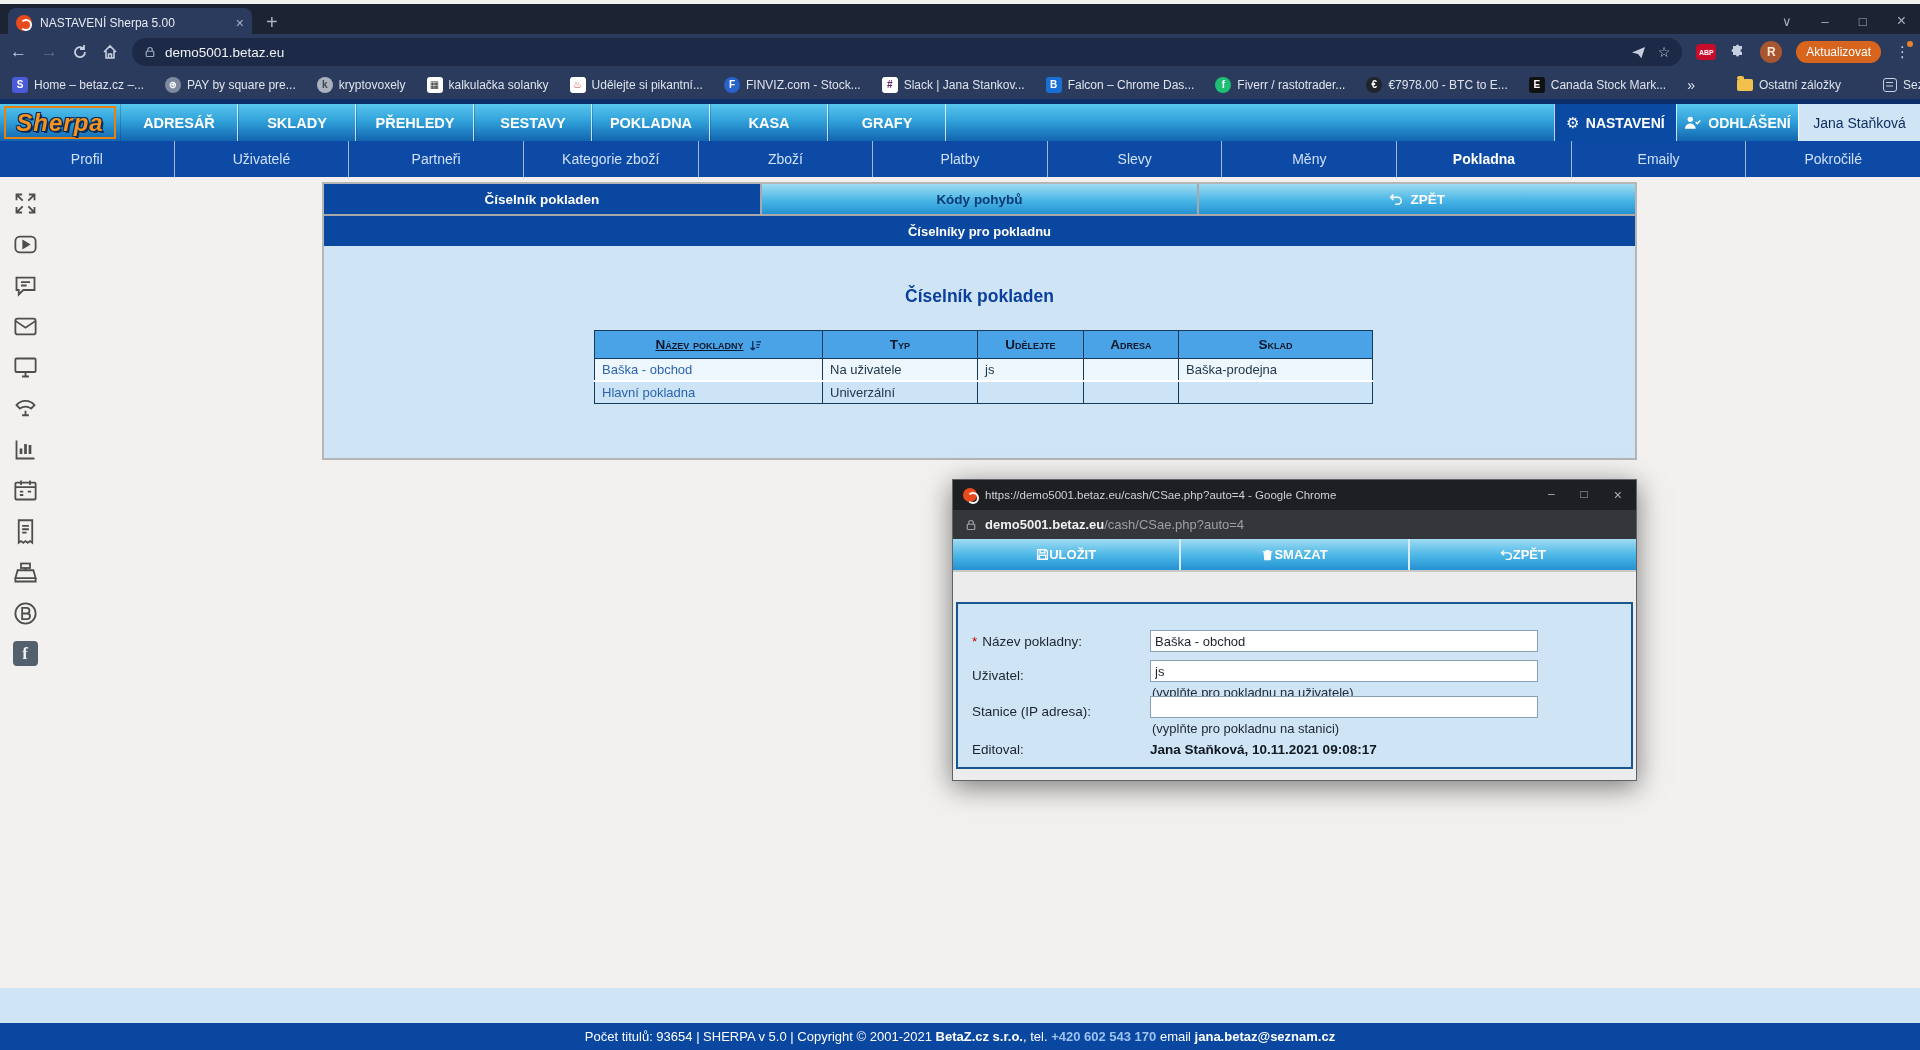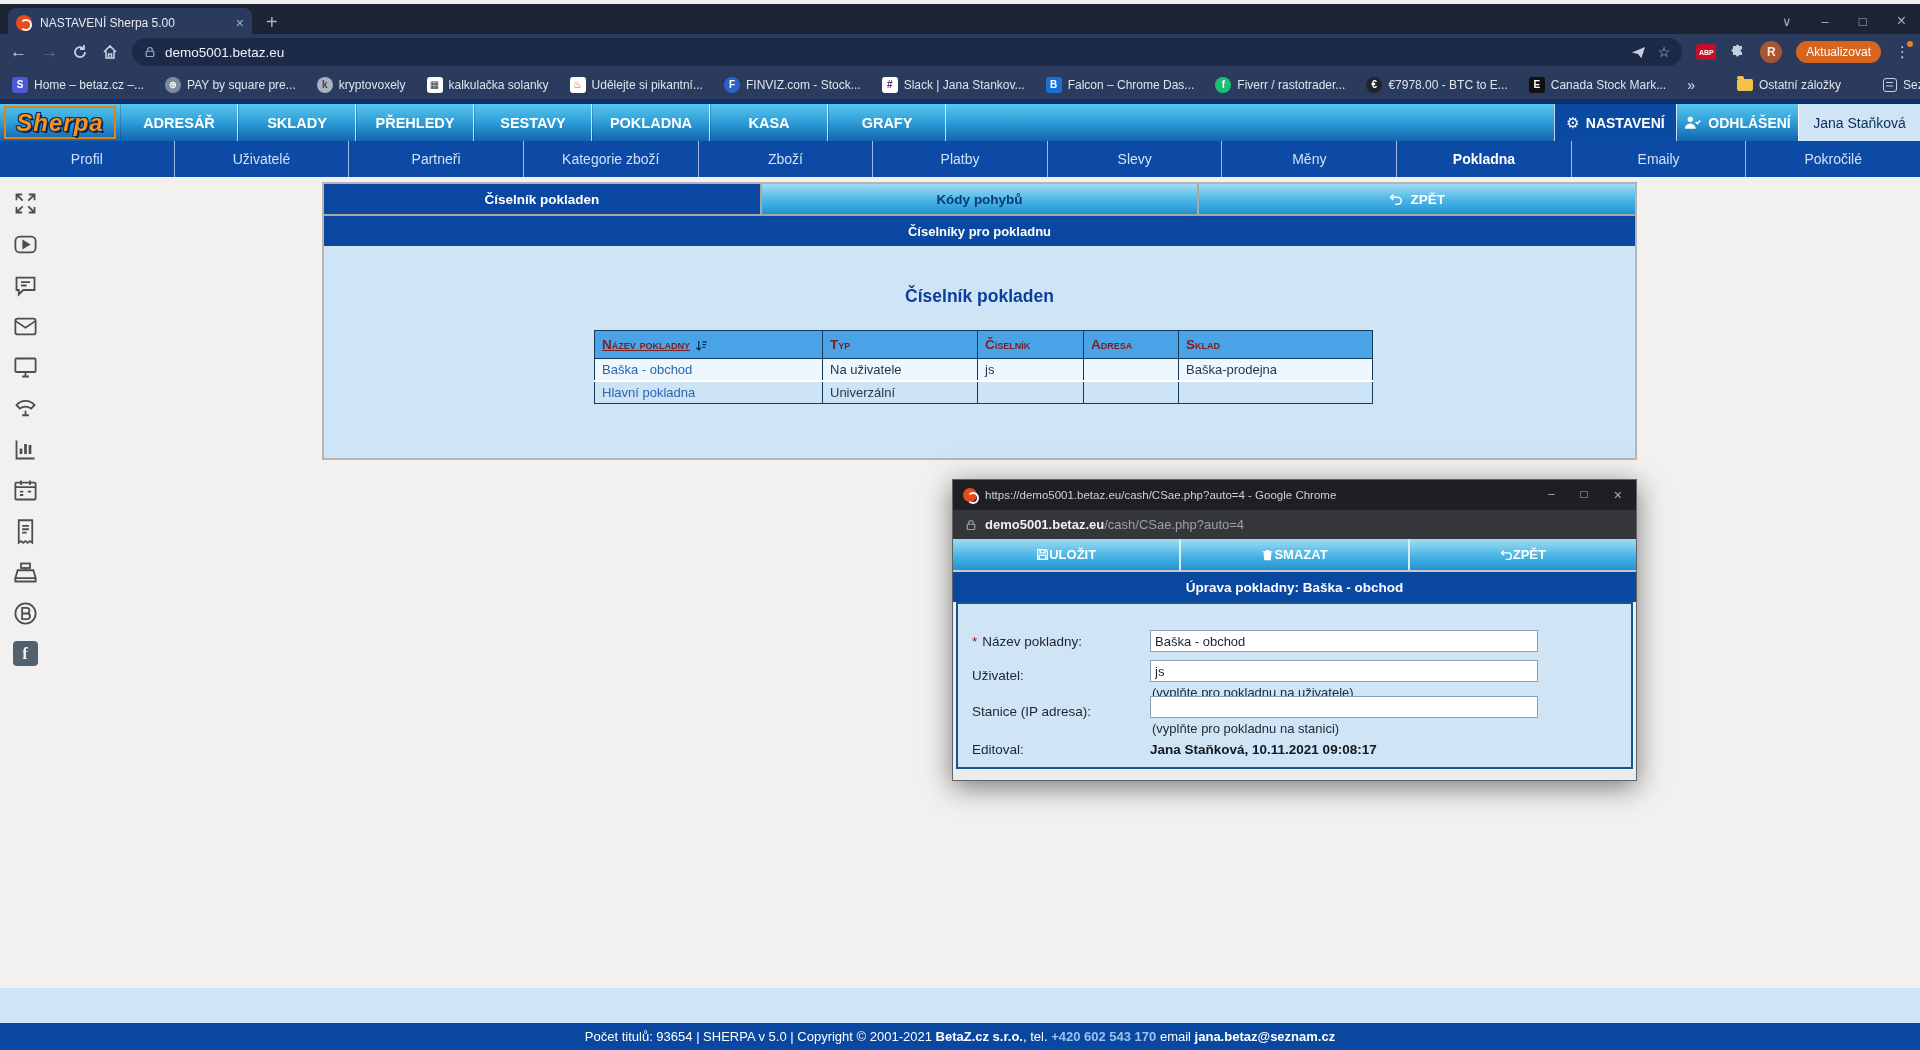--- a/index.html
+++ b/index.html
@@ -66,21 +66,21 @@
   .panel { position:absolute; left:322px; top:5px; width:1315px; border:2px solid #b5b5b5; background:#cfe5f5; }
   .tabrow { display:flex; height:32px; border-bottom:2px solid #a8a8a8; }
   .ptab { flex:1; display:flex; align-items:center; justify-content:center; gap:7px; font-size:13.5px; font-weight:bold; border-right:2px solid #a8a8a8; background:linear-gradient(180deg,#9fdcf2 0%,#49b5e6 55%,#2492d2 100%); color:#0a3a74; }
   .ptab:last-child { border-right:none; }
   .ptab.active { background:#0947a0; color:#fff; }
   .ptab.back { color:#fff; }
   .banner { height:30px; background:#0947a0; color:#fff; font-weight:bold; font-size:13px; display:flex; align-items:center; justify-content:center; }
   .panelbody { height:212px; position:relative; }
   .ptitle { position:absolute; left:0; top:40px; width:100%; text-align:center; color:#0a3f9e; font-weight:bold; font-size:17.5px; }
   .ctable { position:absolute; left:270px; top:84px; border-collapse:collapse; background:#eef7fd; }
-  .ctable th { background:#4aa3e6; color:#7f1d1d; font-variant:small-caps; font-size:13.5px; font-weight:bold; text-align:left; padding:5px 7px; border:1px solid #17395c; height:28px; }
+  .ctable th { background:#4aa3e6; color:#0f172a; font-variant:small-caps; font-size:13.5px; font-weight:bold; text-align:center; padding:5px 7px; border:1px solid #17395c; height:28px; }
   .ctable td { font-size:13px; color:#22384e; padding:3px 7px; border:1px solid #17395c; height:22px; }
   .ctable tr.alt td { background:#cde4f6; border-top:2px solid #fff; }
   .tlink { color:#2a65b0; }
   .sorticon { vertical-align:-2px; margin-left:5px; }
   .th-sorted { text-decoration:underline; }
 
   .prefooter { position:absolute; left:0; top:988px; width:100%; height:35px; background:#cfe4f4; }
   .footer { position:absolute; left:0; top:1023px; width:100%; height:27px; background:#0947a0; color:#fff; display:flex; align-items:center; justify-content:center; font-size:13px; }
   .footer b { font-weight:bold; }
   .f-dim { color:#9cc3ef; font-weight:bold; }
@@ -323,21 +323,21 @@
       <div class="banner">Číselníky pro pokladnu</div>
       <div class="panelbody">
         <div class="ptitle">Číselník pokladen</div>
         <table class="ctable">
           <tbody>
               <tr>
             <th style="width:228px;"><span class="th-sorted">Název pokladny</span><svg class="sorticon" viewBox="0 0 14 12" style="width:13px;height:11px;fill:none;stroke:#0a2d5e;stroke-width:1.5;">
                     <path d="M4 1v10M4 11L1.5 8.5M4 11l2.5-2.5M8 2h5M8 5h4M8 8h3"></path>
                   </svg></th>
             <th style="width:155px;">Typ</th>
-            <th style="width:106px;">Číselník</th>
+            <th style="width:106px;">Udělejte</th>
             <th style="width:95px;">Adresa</th>
             <th style="width:194px;">Sklad</th>
           </tr>
           <tr>
             <td><span class="tlink">Baška - obchod</span></td>
             <td>Na uživatele</td>
             <td>js</td>
             <td></td>
             <td>Baška-prodejna</td>
           </tr>
@@ -393,21 +393,20 @@
       </div>
       <div class="pt-btn">
         <svg viewBox="0 0 16 16" style="width:13px;height:13px;fill:none;stroke:#fff;stroke-width:1.8;">
             <path d="M5 3L2 6l3 3"></path>
             <path d="M2 6h8a4 4 0 0 1 0 8H7"></path>
           </svg>
         <span>ZPĚT</span>
       </div>
     </div>
     <div class="p-gap"></div>
-    <div class="p-header">Úprava pokladny: Baška - obchod</div>
     <div class="p-form">
       <span class="p-row-label" style="top:30px;"><span class="req">*</span><span>Název pokladny:</span></span>
       <input class="p-input" style="top: 26px;" value="Baška - obchod">
       <span class="p-row-label" style="top:64px;">Uživatel:</span>
       <input class="p-input" style="top: 56px;" value="js">
       <span class="p-hint" style="top:81px;">(vyplňte pro pokladnu na uživatele)</span>
       <span class="p-row-label" style="top:100px;">Stanice (IP adresa):</span>
       <input class="p-input" style="top: 92px;" value="">
       <span class="p-hint" style="top:117px;">(vyplňte pro pokladnu na stanici)</span>
       <span class="p-row-label" style="top:138px;">Editoval:</span>

